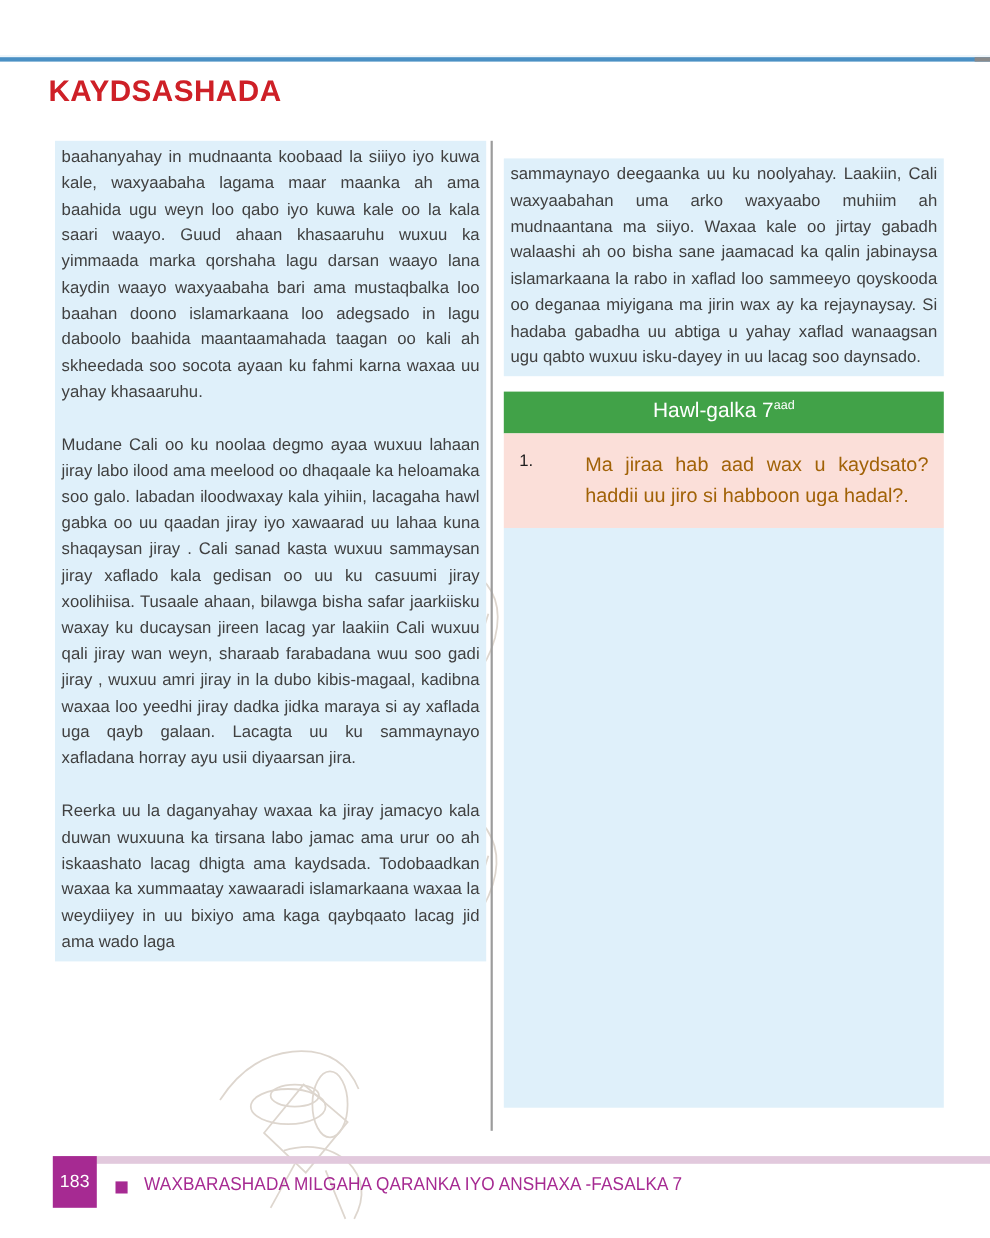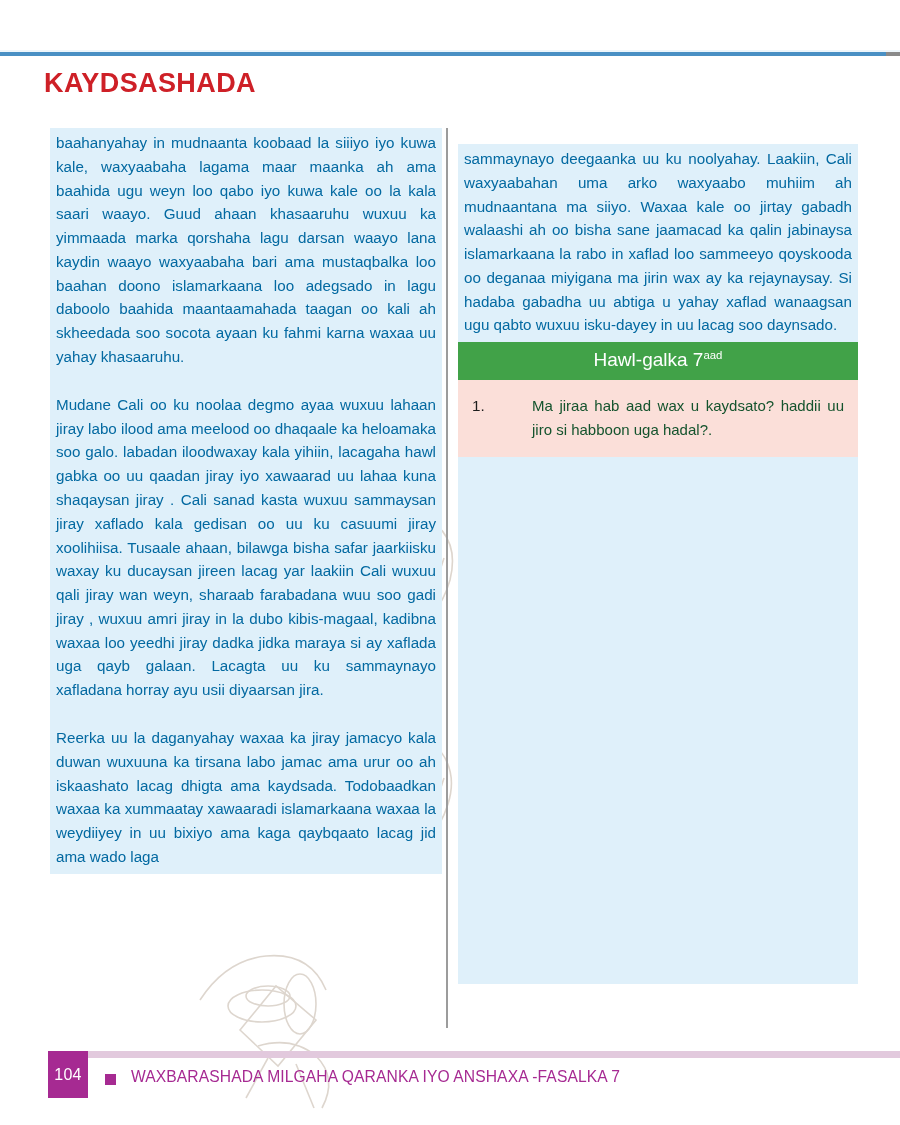--- a/index.html
+++ b/index.html
@@ -93,21 +93,21 @@
 
   .tblock {
     background: #dff0fa;
     padding: 3px 6px 5px 6px;
     box-sizing: border-box;
   }
   .tblock p {
     margin: 0 0 0 0;
     font-size: 15.2px;
     line-height: 1.565;
-    color: #0369a1;
+    color: #404040;
     text-align: justify;
     text-justify: inter-word;
     hyphens: none;
   }
   .tblock p + p { margin-top: 24px; }
 
   .quote {
     margin: 6px 0 0 0 !important;
     font-family: "Liberation Serif", serif;
     font-style: italic;
@@ -118,21 +118,21 @@
     text-align: justify;
   }
 
   
   .activity-banner {
     background: #41a248;
     color: #ffffff;
     font-size: 19px;
     text-align: center;
     padding: 7px 0 9px 0;
-    margin-top: 0;
+    margin-top: 14px;
     box-sizing: border-box;
   }
   .activity-banner sup {
     font-size: 0.6em;
     vertical-align: super;
     line-height: 0;
   }
 
   
   .activity-body {
@@ -146,23 +146,23 @@
   }
   .q-num {
     width: 60px;
     flex: 0 0 60px;
     font-size: 15.2px;
     color: #1d1d1d;
     line-height: 1.56;
   }
   .q-text {
     flex: 1 1 auto;
-    font-size: 15px;
+    font-size: 18px;
     line-height: 1.56;
-    color: #14532d;
+    color: #a16207;
     text-align: justify;
   }
 
   
   .answer-space {
     background: #dff0fa;
     height: 527px;
   }
 
   
@@ -279,16 +279,16 @@
       </div>
     </div>
 
     <div class="answer-space"></div>
   </div>
 </div>
 
 <div class="footer">
   <div class="footer-rule"></div>
   <div class="page-num-block"></div>
-  <div class="page-num">104</div>
+  <div class="page-num">183</div>
   <div class="footer-bullet"></div>
   <div class="footer-title">WAXBARASHADA MILGAHA QARANKA IYO ANSHAXA -FASALKA  7</div>
 </div>
 
 </body></html>

